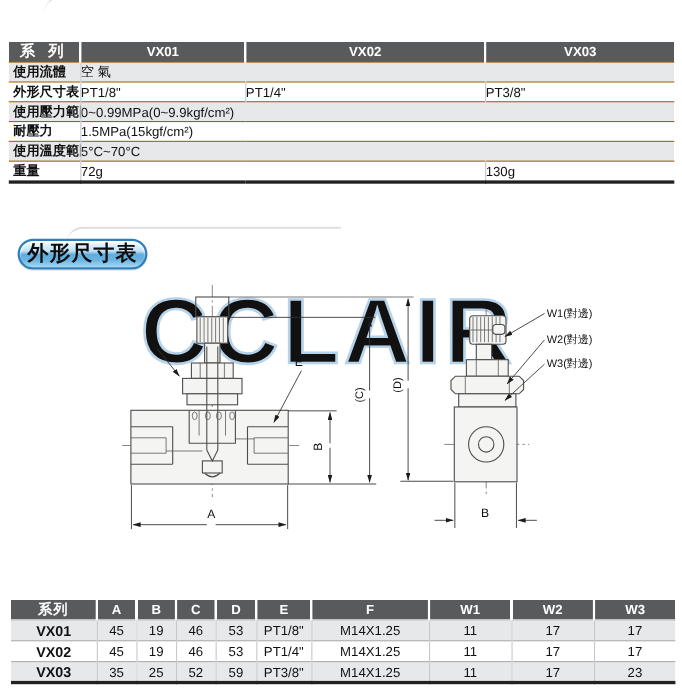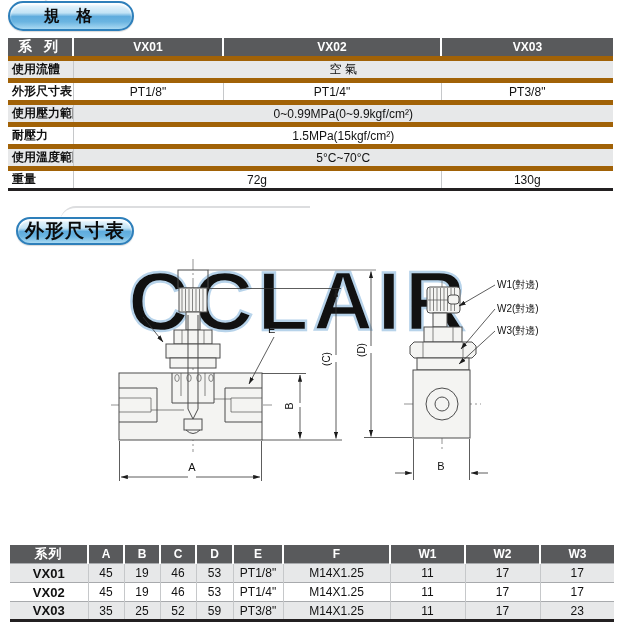--- a/index.html
+++ b/index.html
@@ -16,43 +16,42 @@
   .pill2{left:16px;top:217px;width:114px;height:24px;line-height:24px;font-size:19px;letter-spacing:1px;}
 
   
   table{border-collapse:collapse;table-layout:fixed;}
   .spec{position:absolute;left:8px;top:38px;width:605px;border-bottom:3px solid #232021;}
   .dims{position:absolute;left:10px;top:545px;width:604px;border-bottom:3px solid #232021;}
   .spec th,.spec td,.dims th,.dims td{padding:0;font-size:12px;overflow:hidden;white-space:nowrap;}
   tr.hdr{background:#595a5c;height:15px;}
   tr.hdr th{color:#fff;font-weight:bold;text-align:center;border-left:2px solid #fff;}
   tr.hdr th:first-child{border-left:none;font-size:14px;letter-spacing:4px;}
-  .spec tbody tr{height:18px;border-top:5px solid #a16207;}
+  .spec tbody tr{height:18px;border-top:1px solid #a16207;}
   .dims tbody tr{height:19px;border-top:1px solid #a8aaad;}
   tr.stripe{background:#e7e8e9;}
   .spec th.lab{text-align:left;padding-left:4px;font-weight:bold;font-size:12px;}
-  .spec td{text-align:center;border-left:1px solid #c6c8ca;}
+  .spec td{text-align:left;border-left:1px solid #c6c8ca;}
   .dims td{text-align:center;border-left:1px solid #c6c8ca;margin-left:29px;}
   .dims th.lab{text-align:center;font-weight:bold;font-size:13px;}
   
   .draw{position:absolute;left:0;top:250px;}
   svg text{font-family:"Liberation Sans","DejaVu Sans",sans-serif;fill:#111;}
   .ol{stroke:#4d4d4d;stroke-width:1;fill:#f4f4f2;}
   .ln{stroke:#4d4d4d;stroke-width:1;fill:none;}
   .thin{stroke:#555;stroke-width:.7;fill:none;}
   .dim{stroke:#333;stroke-width:.8;fill:none;}
   .cl{stroke:#666;stroke-width:.7;fill:none;stroke-dasharray:11 3 2 3;}
 </style>
 </head>
 <body>
 
 <div class="page">
 
   <div class="swoosh" style="left:40px;top:-4px;width:110px;"></div>
-  <div class="pill pill1">規 格</div>
 
   <table class="spec">
     <colgroup>
         <col style="width:65px">
         <col style="width:150px">
         <col style="width:218px">
         <col style="width:172px">
       </colgroup>
     <thead>
       <tr class="hdr">

